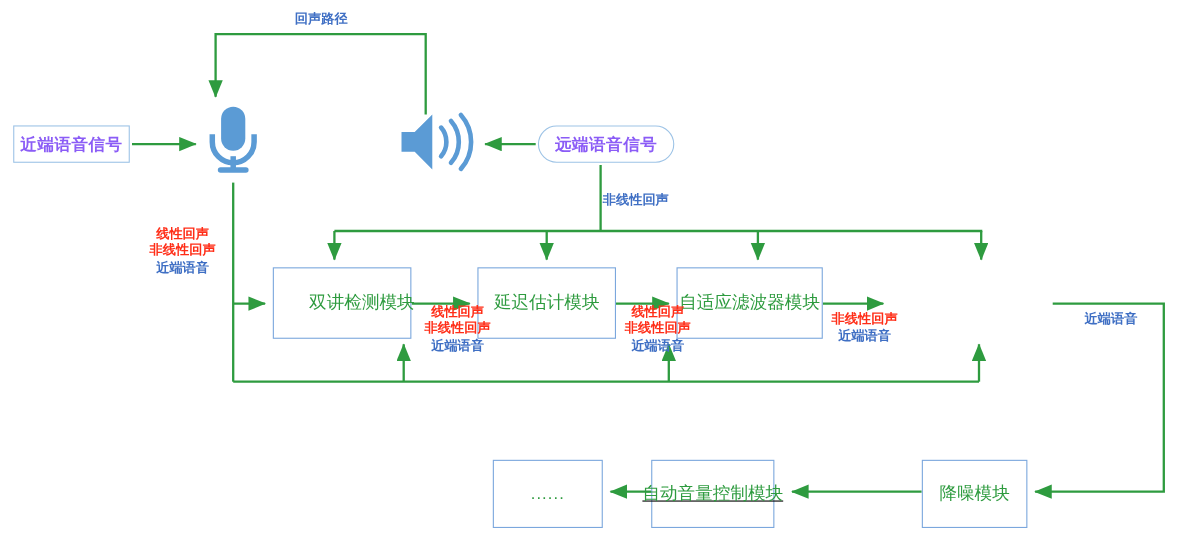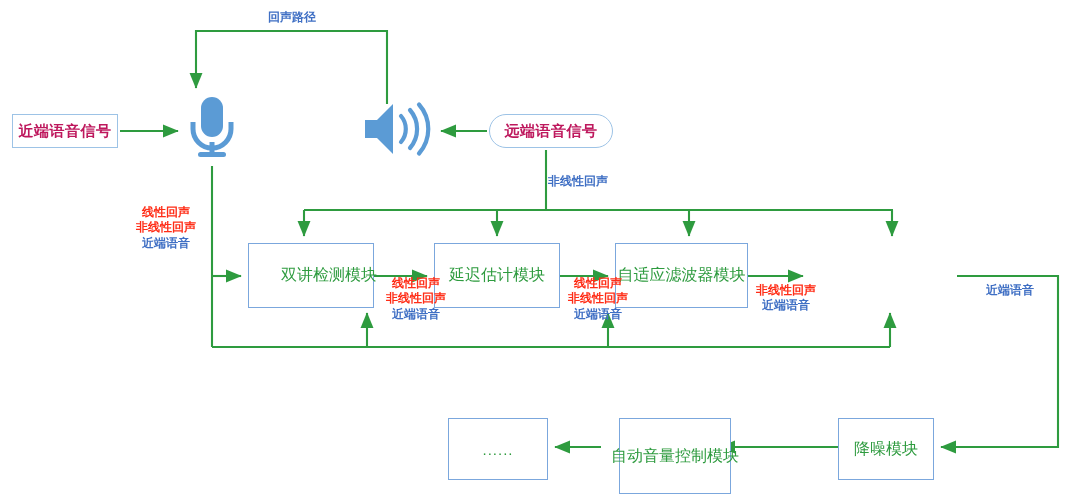--- a/index.html
+++ b/index.html
@@ -3,21 +3,21 @@
 <meta charset="utf-8">
 <style>
   html,body{margin:0;padding:0;background:#ffffff;}
   body{width:1080px;height:498px;overflow:hidden;
        font-family:"Liberation Sans","DejaVu Sans",sans-serif;}
   #stage{position:relative;width:1080px;height:498px;background:#fff;}
   svg#wires{position:absolute;left:0;top:0;width:1080px;height:498px;}
   .node{position:absolute;box-sizing:border-box;display:flex;align-items:center;
         justify-content:center;background:#ffffff;}
   .io-box{border:1px solid #9dc3e6;}
-  .io-box span{font-size:15px;font-weight:bold;color:#be185d;letter-spacing:.5px;}
+  .io-box span{font-size:15px;font-weight:bold;color:#8b5cf6;letter-spacing:.5px;}
   .mod-box{border:1px solid #7ba7dd;}
   .mod-box span{font-size:16px;color:#2e9b3f;font-weight:500;white-space:nowrap;}
   .dots span{font-size:15px;color:#2e9b3f;letter-spacing:1px;}
   .lbl{position:absolute;text-align:center;line-height:1.28;white-space:nowrap;}
   .lbl .r{color:#ff2d17;font-size:12px;font-weight:bold;display:block;}
   .lbl .b{color:#3f6fc4;font-size:12px;font-weight:bold;display:block;}
   .icon{position:absolute;}
 </style>
 </head>
 <body>
@@ -96,21 +96,21 @@
   <div class="node mod-box" style="left:434px;top:243px;width:126px;height:65px;align-items:center;">
     <span>延迟估计模块</span>
   </div>
   <div class="node mod-box" style="left:615px;top:243px;width:133px;height:65px;">
     <span>自适应滤波器模块</span>
   </div>
 
   <div class="node mod-box" style="left:838px;top:418px;width:96px;height:62px;">
     <span>降噪模块</span>
   </div>
-  <div class="node mod-box" style="left:619px;top:418px;width:112px;height:76px;">
+  <div class="node mod-box" style="left:592px;top:418px;width:112px;height:62px;text-decoration:underline;">
     <span>自动音量控制模块</span>
   </div>
   <div class="node mod-box dots" style="left:448px;top:418px;width:100px;height:62px;">
     <span>......</span>
   </div>
 
   <div class="lbl" style="left:234px;top:10px;width:116px;">
     <span class="b">回声路径</span>
   </div>
 

